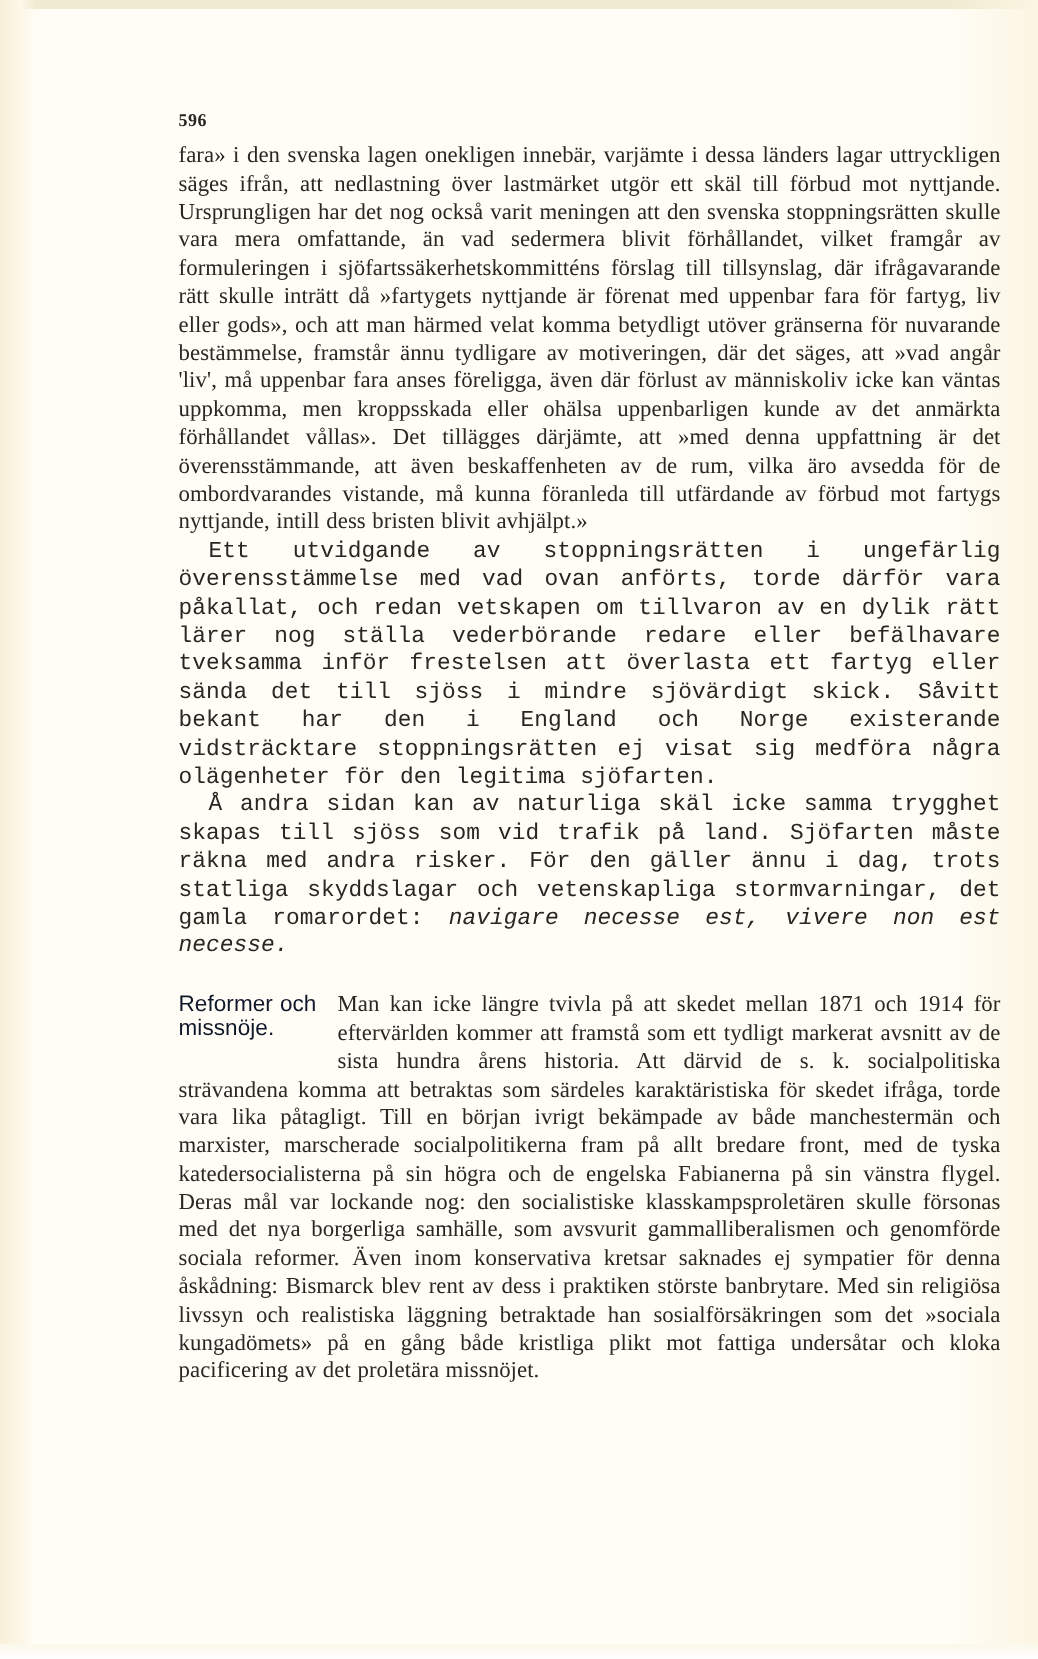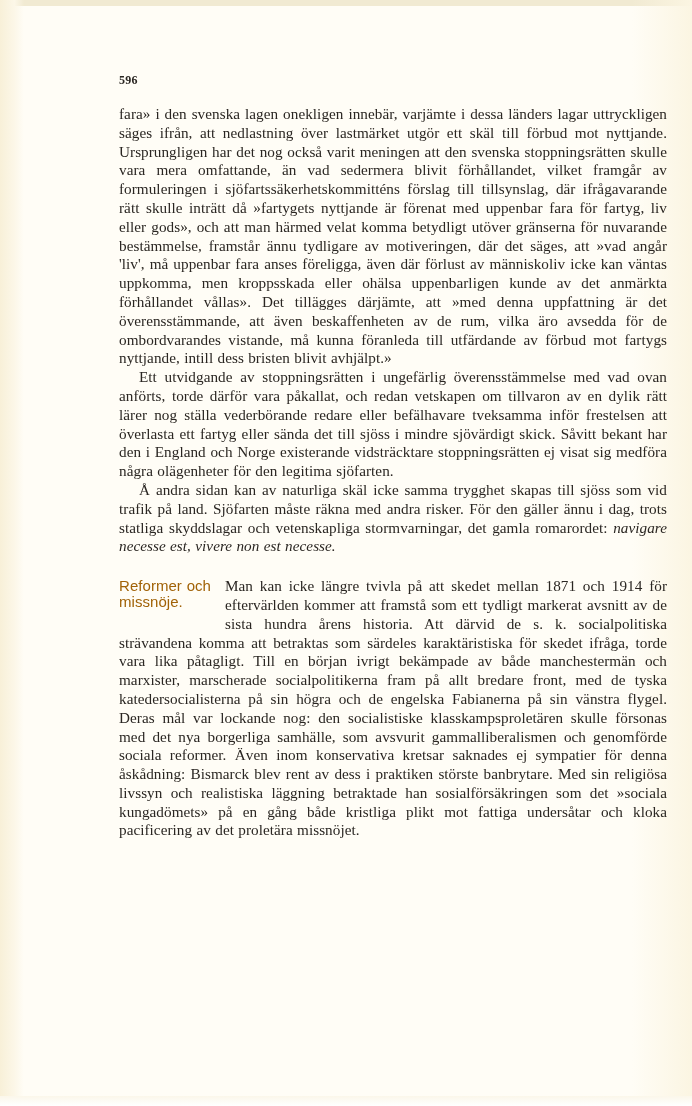--- a/index.html
+++ b/index.html
@@ -52,53 +52,54 @@
       left: 0;
       right: 0;
       top: 0;
       text-align: center;
       font-size: 13px;
       letter-spacing: 0.6px;
     }
     .text-block {
       position: absolute;
       left: 119px;
-      top: 105px;
+      top: 95px;
       width: 548px;
       font-size: 15.2px;
       line-height: 18.8px;
       text-align: justify;
       letter-spacing: 0.05px;
       word-spacing: 0.5px;
     }
     .para {
       margin: 0;
       text-align: justify;
       text-align-last: left;
     }
     .para.indent {
       text-indent: 20px;
+      font-family: Liberation Mono, monospace;
     }
     .italic {
       font-style: italic;
     }
     .section-gap {
       height: 21px;
     }
     .section {
       position: relative;
     }
     .margin-note {
       float: left;
       width: 102px;
       margin-right: 4px;
       font-family: "Liberation Sans", "DejaVu Sans", sans-serif;
       font-size: 15px;
       line-height: 15.5px;
-      color: #a16207;
+      color: #0f172a;
       padding-top: 1px;
       height: 37.6px;
       text-align: left;
     }
   </style>
 </head>
 <body>
 
 <div class="page-shade-top"></div>
 <div class="page-shade-left"></div>

